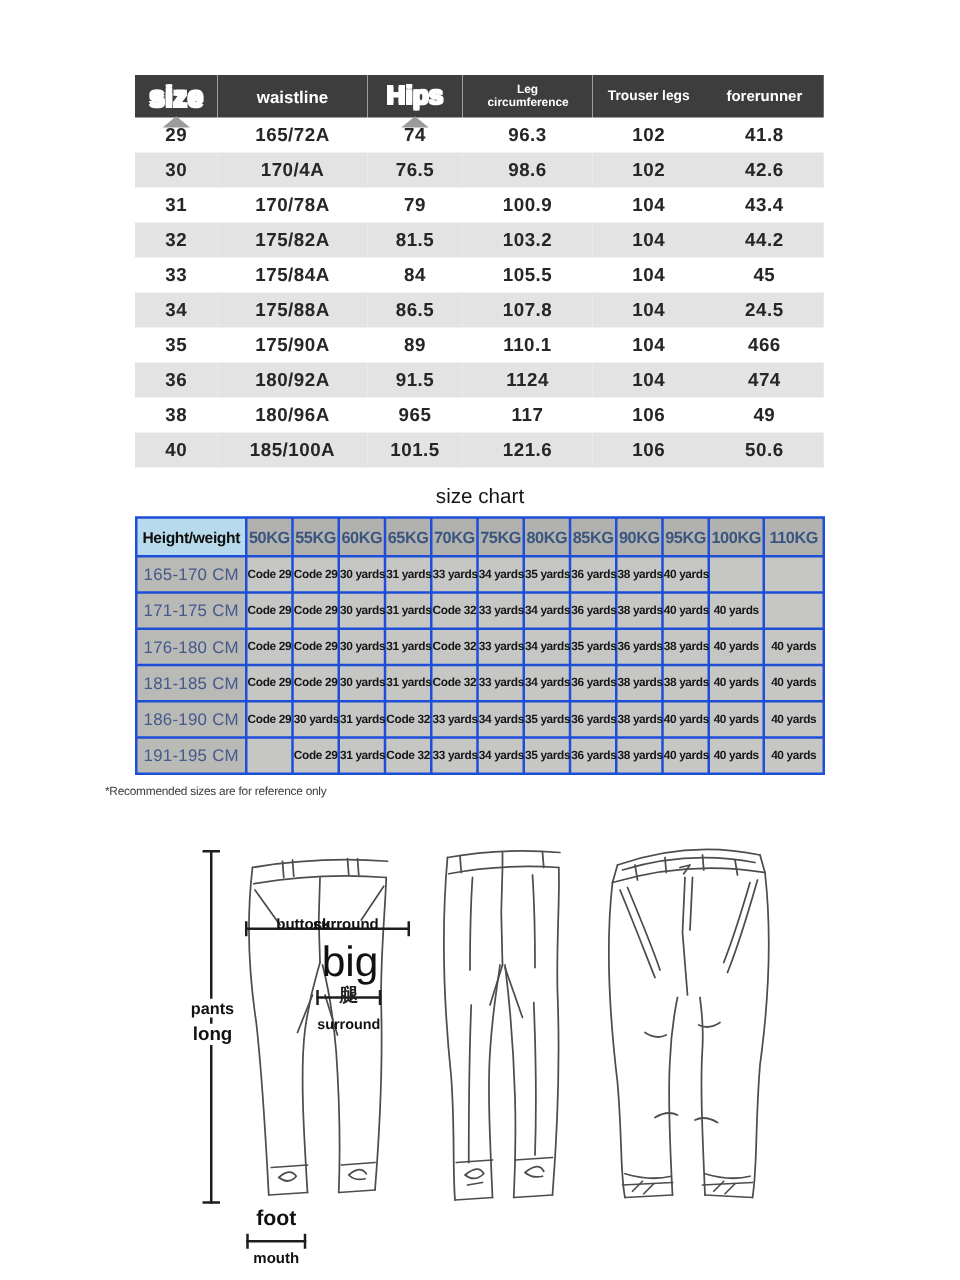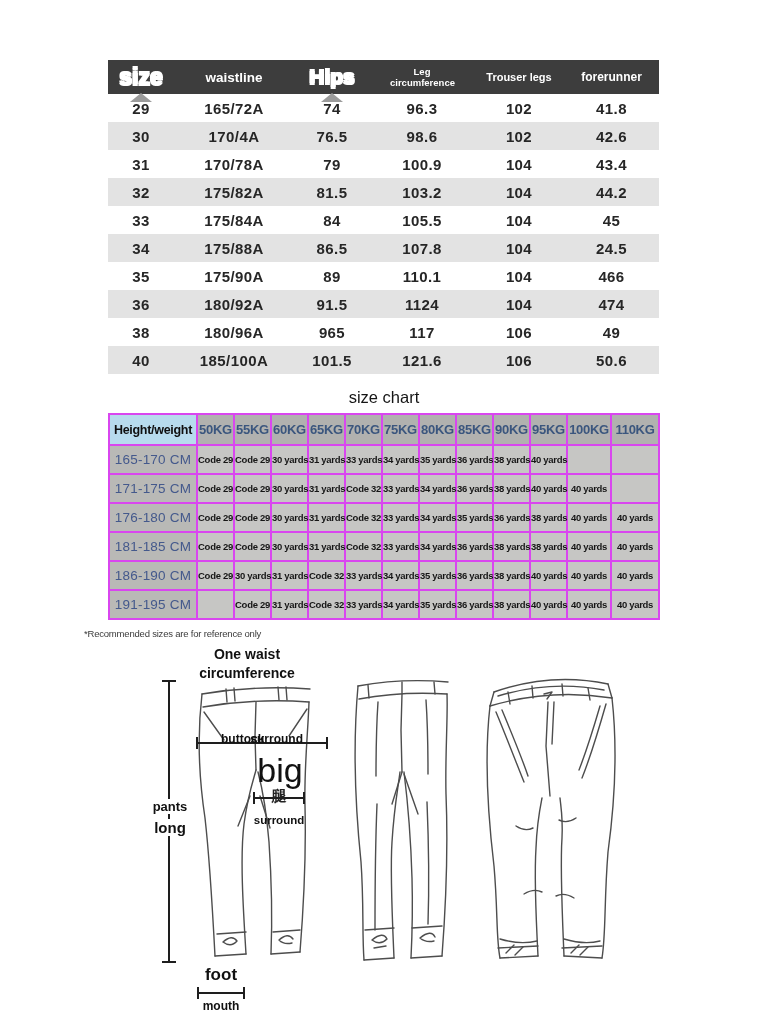--- a/index.html
+++ b/index.html
@@ -28,21 +28,21 @@
     border-bottom:9px solid #9b9b9b; }
   #size-table tbody td { height:28px; text-align:center; vertical-align:middle;
     font-size:15px; font-weight:bold; color:#262626; letter-spacing:0.4px; }
   #size-table tbody tr:nth-child(even) { background:#e3e3e3; }
 
   .sub-title { position:absolute; top:388px; left:0; width:768px; text-align:center;
     font-size:16.5px; font-weight:normal; color:#151515; }
 
   
   #weight-table { position:absolute; left:108px; top:413px; width:552px;
-    border-collapse:separate; border-spacing:2px; table-layout:fixed; background:#d946ef; }
+    border-collapse:separate; border-spacing:2px; table-layout:fixed; background:#1d4ed8; }
   #weight-table th, #weight-table td { text-align:center; vertical-align:middle;
     white-space:nowrap; overflow:visible; }
   #weight-table thead th { height:29px; }
   #weight-table thead th.corner { background:#b7dbed; color:#0f0f0f;
     font-size:12.5px; font-weight:bold; letter-spacing:-0.3px; }
   #weight-table thead th.kg { background:#b1b1af; color:#3b567e;
     font-size:13px; font-weight:bold; letter-spacing:-0.3px; }
   #weight-table tbody td { height:27px; }
   #weight-table tbody td.hrow { background:#b9b9b6; color:#44598c;
     font-size:13.5px; letter-spacing:0.2px; }
@@ -315,24 +315,20 @@
           <td class="cell">38 yards</td>
           <td class="cell">40 yards</td>
           <td class="cell">40 yards</td>
           <td class="cell">40 yards</td>
         </tr>
       </tbody>
   </table>
 
   <div class="footnote">*Recommended sizes are for reference only</div>
 
-  <div class="anno waist-label">
-    <span>One waist</span><br>
-    <span>circumference</span>
-  </div>
 
   <div class="vline"></div>
   <div class="anno pants-label">pants</div>
   <div class="anno long-label">long</div>
 
   <div class="hline buttock-line"></div>
   <div class="anno buttock-text">
     <span class="w1">buttock</span><span class="w2">surround</span>
   </div>
 

